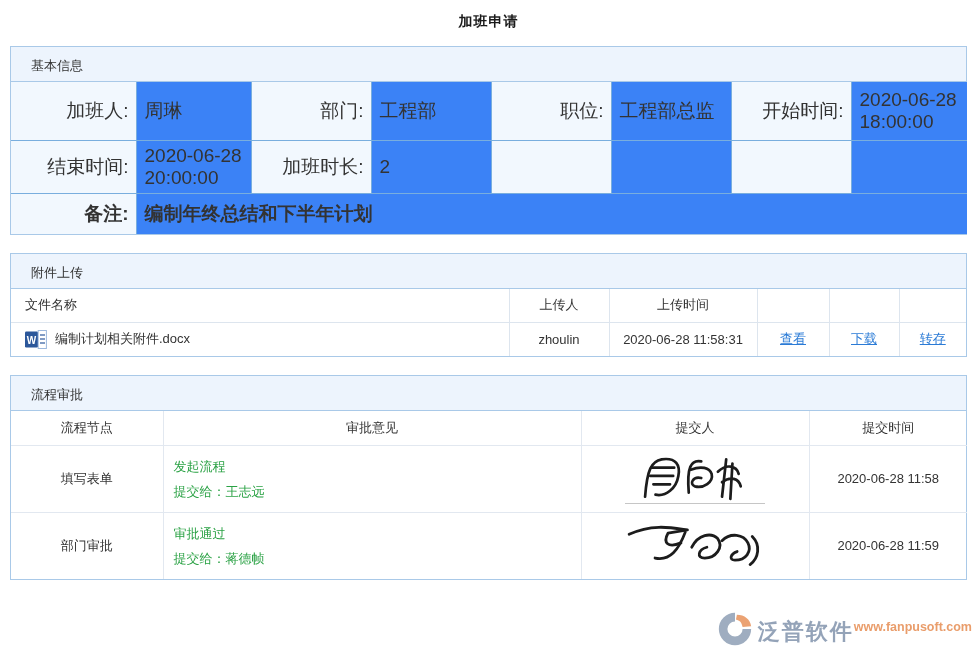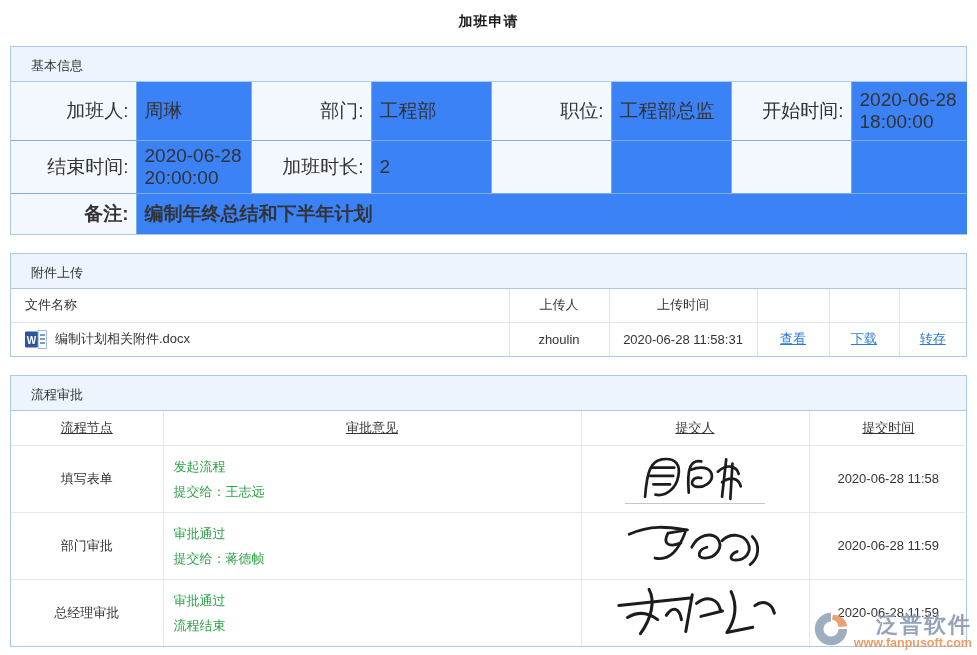--- a/index.html
+++ b/index.html
@@ -68,37 +68,37 @@
   
   .approve td {
     font-size: 13px; color: #333;
     border-right: 1px solid #e2e8f0;
     border-bottom: 1px solid #e2e8f0;
     padding: 4px 8px;
     vertical-align: middle;
   }
   .approve td:last-child { border-right: none; }
   .approve tr:last-child td { border-bottom: none; }
-  .approve tr.head td { height: 34px; text-align: center; text-decoration: underline; }
+  .approve tr.head td { height: 34px; text-align: center; }
   .approve tr.body td { height: 67px; }
   .approve .c-node { text-align: center; }
   .approve .c-op { text-align: left; padding-left: 10px; margin-top: 25px; }
   .approve .c-op .op-line { color: #2ba245; line-height: 25px; display: block; }
   .approve .c-sig { text-align: center; }
   .approve .c-time { text-align: center; }
   .sig-wrap { display: inline-block; line-height: 0; }
   .sig-underline { border-bottom: 1px solid #c6c6c6; }
 
   
   .watermark {
     position: absolute; right: 5px; bottom: 3px;
     display: flex; align-items: center; gap: 4px;
     opacity: 0.92; pointer-events: none;
   }
-  .wm-texts { display: flex; flex-direction: column; align-items: flex-end; }
+  .wm-texts { display: flex; align-items: flex-start; }
   .wm-brand {
     font-size: 22px; font-weight: bold; color: #8b9cb3; letter-spacing: 2px;
     line-height: 23px;
   }
   .wm-url {
     font-size: 12.5px; font-weight: bold; color: #e8955f; line-height: 14px;
   }
 </style>
 </head>
 <body>
@@ -245,42 +245,20 @@
               <path d="M56 14 C50 30 42 41 28 38"></path>
               <path d="M62 28 C68 16 80 14 86 20 C92 28 84 38 74 38 C66 38 68 30 76 28"></path>
               <path d="M90 22 C98 14 110 16 114 24 C118 32 112 40 102 40 C96 40 98 34 104 32"></path>
               <path d="M118 18 C126 26 124 38 116 44"></path>
             </svg>
           </span>
         </td>
         <td class="c-time">2020-06-28 11:59</td>
       </tr>
 
-      <tr class="body">
-        <td class="c-node">总经理审批</td>
-        <td class="c-op">
-          <span class="op-line">审批通过</span>
-          <span class="op-line">流程结束</span>
-        </td>
-        <td class="c-sig">
-          <span class="sig-wrap">
-            <svg width="165" height="54" viewBox="0 0 150 50" fill="none" stroke="#1c1c1c" stroke-width="2.8" stroke-linecap="round" stroke-linejoin="round">
-              <path d="M4 20 L70 13"></path>
-              <path d="M32 5 C38 16 34 32 24 46"></path>
-              <path d="M12 31 C22 25 32 27 40 33"></path>
-              <path d="M48 29 C54 20 60 22 62 33"></path>
-              <path d="M72 10 L66 44"></path>
-              <path d="M76 18 C86 10 96 14 98 24 M80 30 L100 25"></path>
-              <path d="M108 7 C114 20 112 33 104 45 L128 40"></path>
-              <path d="M130 20 C138 14 146 18 148 27"></path>
-            </svg>
-          </span>
-        </td>
-        <td class="c-time">2020-06-28 11:59</td>
-      </tr>
     </tbody>
       </table>
   </div>
 
 </div>
 
 <div class="watermark">
   <span>
     <svg width="38" height="38" viewBox="0 0 40 40">
       <path d="M20 3 A17 17 0 1 0 37 20 L28 20 A8 8 0 1 1 20 12 Z" fill="#8b9cb3" opacity="0.9"></path>

